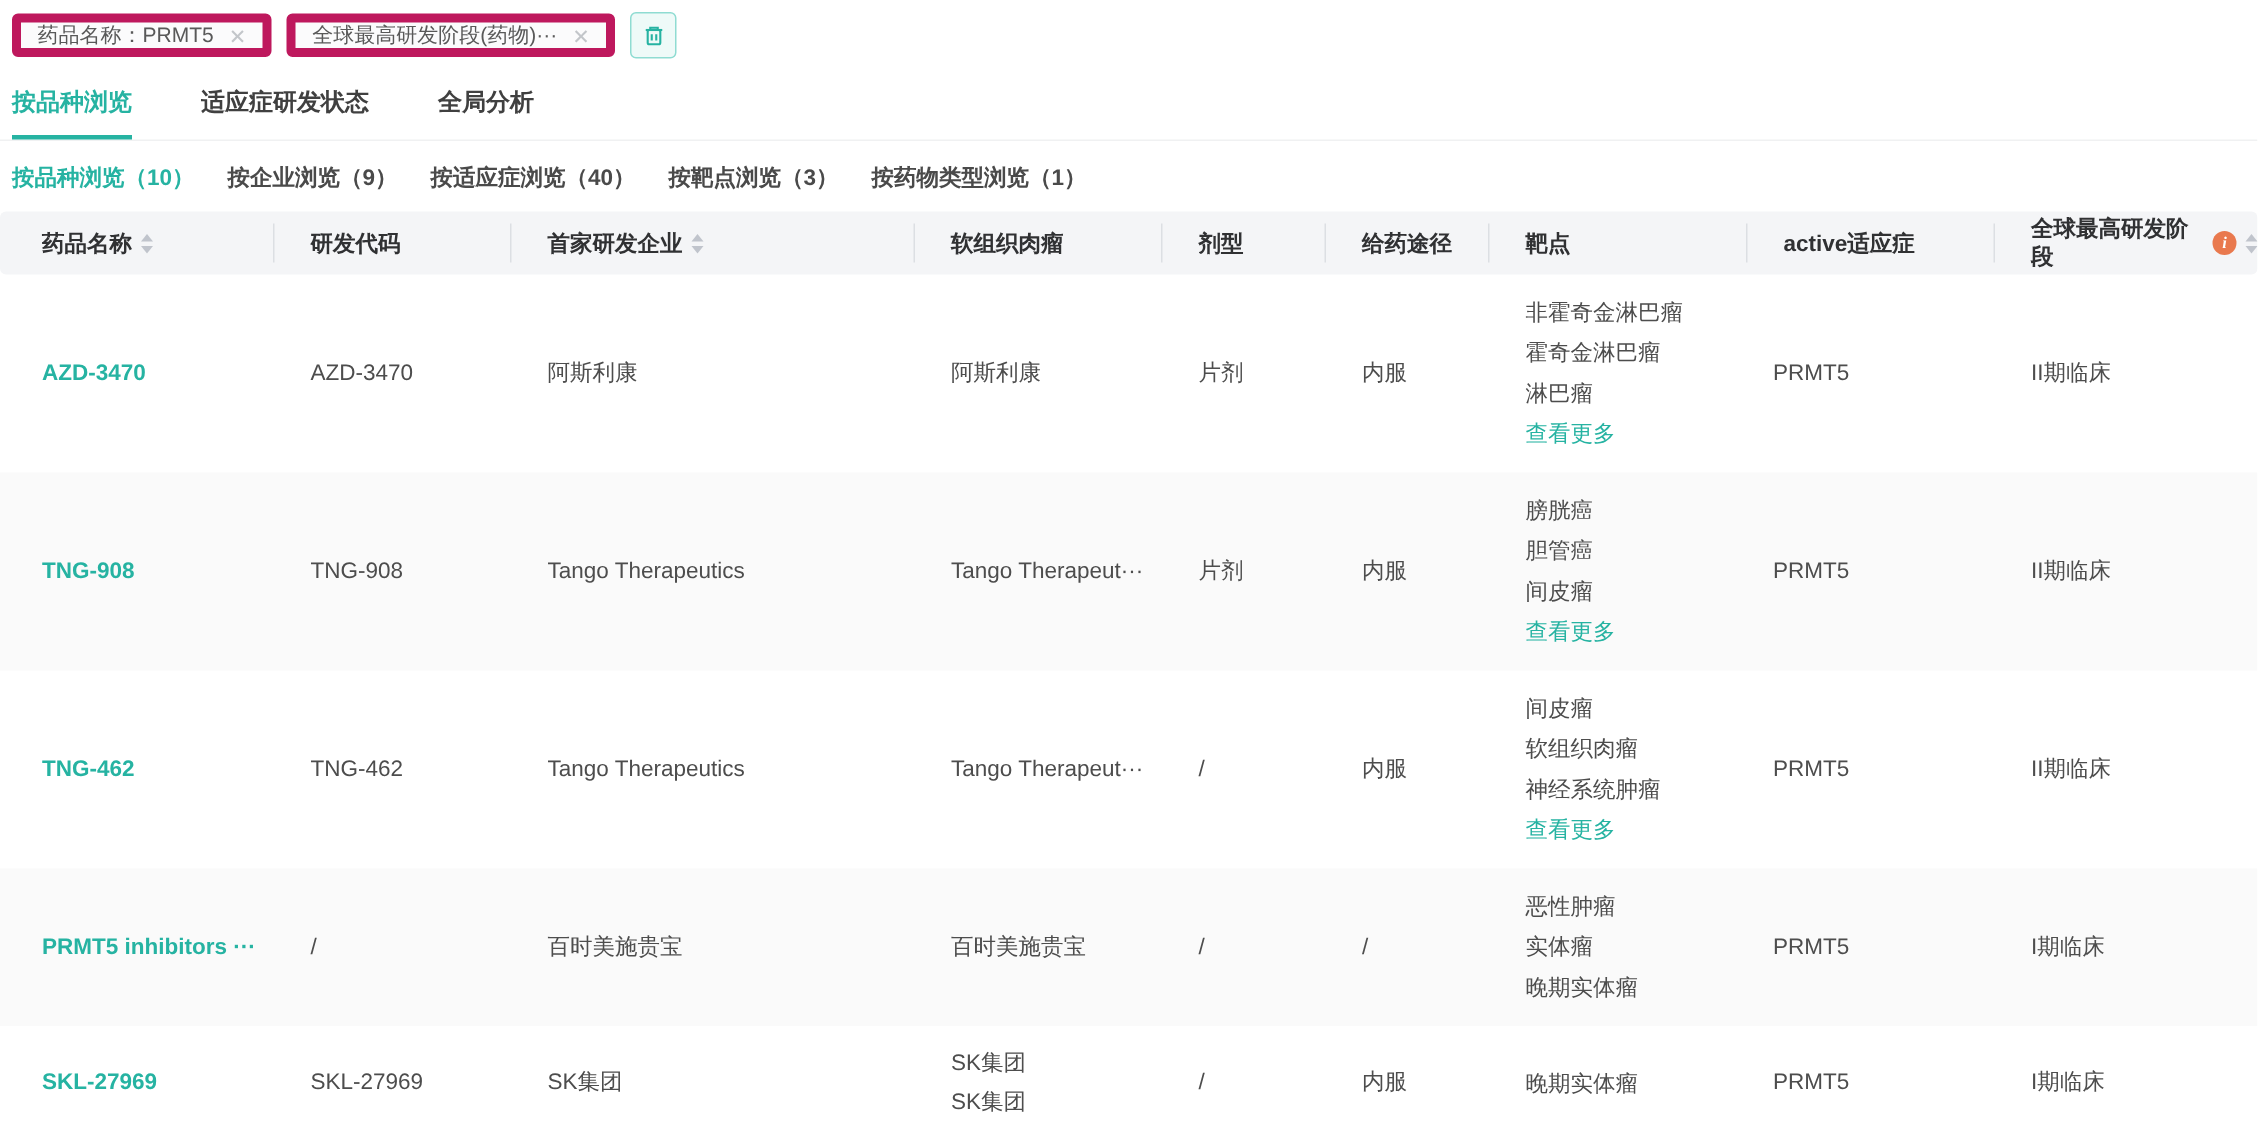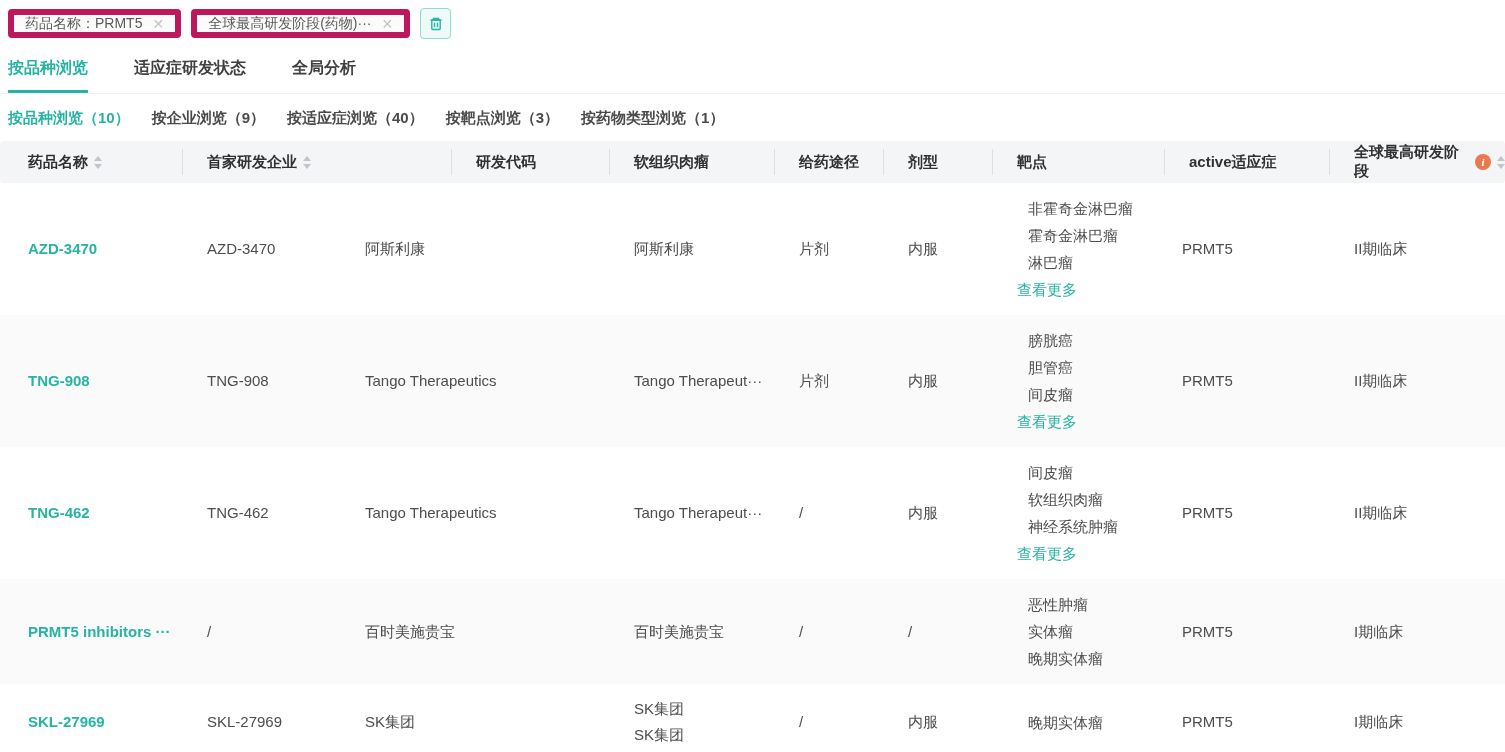--- a/index.html
+++ b/index.html
@@ -52,21 +52,21 @@
     font-family:"Liberation Serif","DejaVu Serif",serif;font-style:italic;flex:none;cursor:pointer;
   }
   .row { display:flex; align-items:center; color:#4d4d4d; }
   .row.alt { background:#fafafa; }
   .cell { padding:12px 10px 12px 24px; line-height:26px; }
   .cell:first-child { padding-left:28px; }
   .r-tall { min-height:127px; }
   .r-mid  { min-height:100px; }
   .r-short{ min-height:68px; }
   .drug-link { color:#26b3a2; font-weight:bold; cursor:pointer; white-space:nowrap; }
-  .ind-line { line-height:27px;margin-left:11px; }
+  .ind-line { line-height:27px; }
   .more-link { color:#26b3a2; cursor:pointer; line-height:27px; }
 </style>
 </head>
 <body>
 
 <div class="chips">
   <div class="chip">
     <span>药品名称：PRMT5</span>
     <span class="chip-close">✕</span>
   </div>
@@ -103,38 +103,38 @@
 <div class="table">
 
   <div class="thead">
     <div class="th c0">
       <span>药品名称</span>
       <span class="sort">
           <i class="tri-up"></i>
           <i class="tri-down"></i>
         </span>
     </div>
+    <div class="th c1">
+      <span>研发代码</span>
+    </div>
     <div class="th c2">
       <span>首家研发企业</span>
       <span class="sort">
           <i class="tri-up"></i>
           <i class="tri-down"></i>
         </span>
     </div>
-    <div class="th c1">
-      <span>研发代码</span>
-    </div>
     <div class="th c3">
       <span>软组织肉瘤</span>
     </div>
+    <div class="th c4">
+      <span>剂型</span>
+    </div>
     <div class="th c5">
       <span>给药途径</span>
-    </div>
-    <div class="th c4">
-      <span>剂型</span>
     </div>
     <div class="th c7">
       <span>靶点</span>
     </div>
     <div class="th c6">
       <span>active适应症</span>
     </div>
     <div class="th c8">
       <span>全球最高研发阶段</span>
       <span class="info-icon">i</span>

